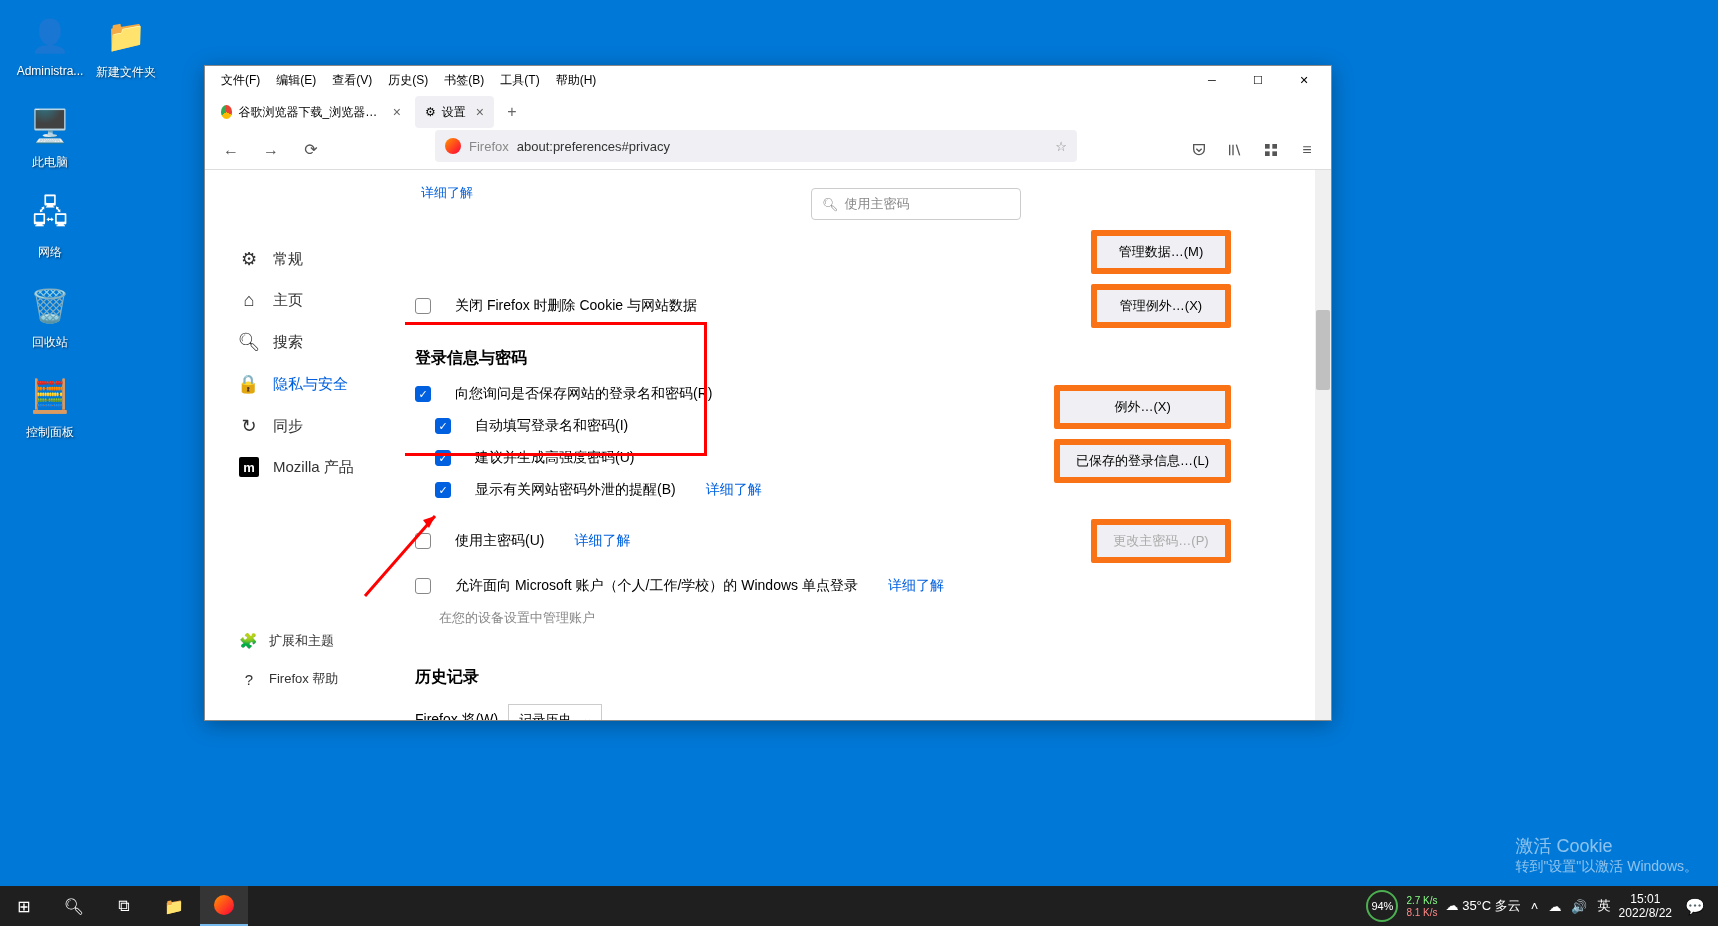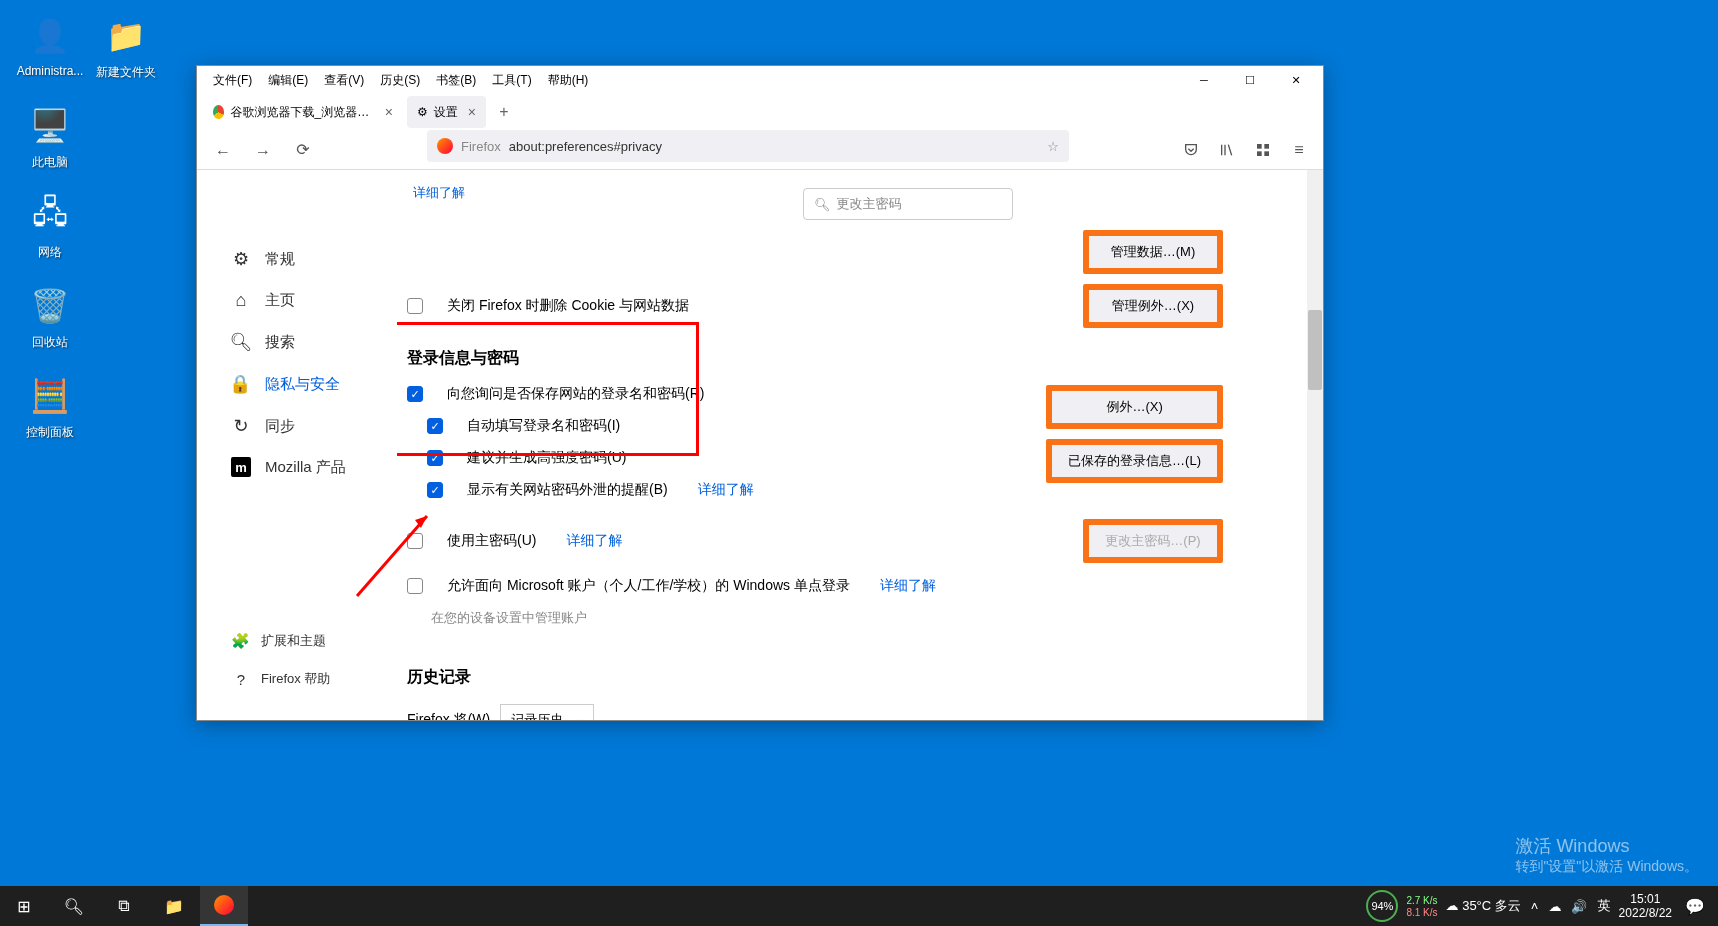--- a/index.html
+++ b/index.html
@@ -4,21 +4,21 @@
 <style>
 * { margin: 0; padding: 0; box-sizing: border-box; font-family: "Segoe UI", "Microsoft YaHei", sans-serif; }
 body { background: #0078d7; width: 1718px; height: 926px; position: relative; overflow: hidden; }
 
 
 .desktop-icon { position: absolute; width: 76px; text-align: center; color: white; font-size: 12px; cursor: pointer; }
 .desktop-icon .icon-box { width: 48px; height: 48px; margin: 0 auto 4px; display: flex; align-items: center; justify-content: center; font-size: 32px; }
 .desktop-icon span { text-shadow: 1px 1px 2px rgba(0,0,0,0.6); }
 
 
-.firefox-window { position: absolute; left: 196px; top: 65px; width: 1128px; height: 656px; background: white; border: 1px solid #888; box-shadow: 0 4px 20px rgba(0,0,0,0.3); }
+.firefox-window { position: absolute; left: 204px; top: 65px; width: 1128px; height: 656px; background: white; border: 1px solid #888; box-shadow: 0 4px 20px rgba(0,0,0,0.3); }
 .titlebar { height: 28px; display: flex; align-items: center; padding: 0 4px; font-size: 12px; }
 .menubar { display: flex; gap: 4px; padding-left: 6px; flex: 1; }
 .menubar span { padding: 2px 6px; cursor: pointer; }
 .win-controls { display: flex; }
 .win-btn { width: 46px; height: 28px; display: flex; align-items: center; justify-content: center; font-size: 11px; cursor: pointer; }
 
 .tabbar { height: 36px; display: flex; align-items: center; padding: 0 6px; gap: 4px; }
 .tab { height: 32px; display: flex; align-items: center; padding: 0 10px; gap: 6px; font-size: 12px; border-radius: 4px; max-width: 200px; cursor: pointer; }
 .tab.active { background: #f0f0f4; }
 .tab .tab-close { margin-left: 4px; color: #666; font-size: 14px; }
@@ -154,21 +154,21 @@
           <rect x="3" y="14" width="7" height="7"></rect>
           <rect x="14" y="14" width="7" height="7"></rect>
         </svg>
       </div>
     <div class="tb-icon">≡</div>
   </div>
 
   <div class="settings-body">
     <div class="settings-search">
       <span>🔍︎</span>
-      <span>更改主密码</span>
+      <span>使用主密码</span>
     </div>
 
     <div class="sidebar">
       <div class="sidebar-item">
           <span class="sb-icon">⚙</span>
           <span>常规</span>
         </div>
       <div class="sidebar-item">
           <span class="sb-icon">⌂</span>
           <span>主页</span>
@@ -276,21 +276,21 @@
     </div>
   </div>
 
   <svg class="arrow-line" style="left:150px; top:440px; width:90px; height:100px; pointer-events:none;">
     <line x1="10" y1="90" x2="80" y2="10" stroke="red" stroke-width="3"></line>
     <polygon points="80,10 68,14 74,22" fill="red"></polygon>
   </svg>
 </div>
 
 <div class="watermark">
-  <div class="wm-title">激活 Windows</div>
+  <div class="wm-title">激活 Cookie</div>
   <div>转到"设置"以激活 Windows。</div>
 </div>
 
 <div class="taskbar">
   <div class="tb-left">
     <div class="tb-item">⊞</div>
     <div class="tb-item">🔍︎</div>
     <div class="tb-item">⧉</div>
     <div class="tb-item">📁</div>
     <div class="tb-item active">

